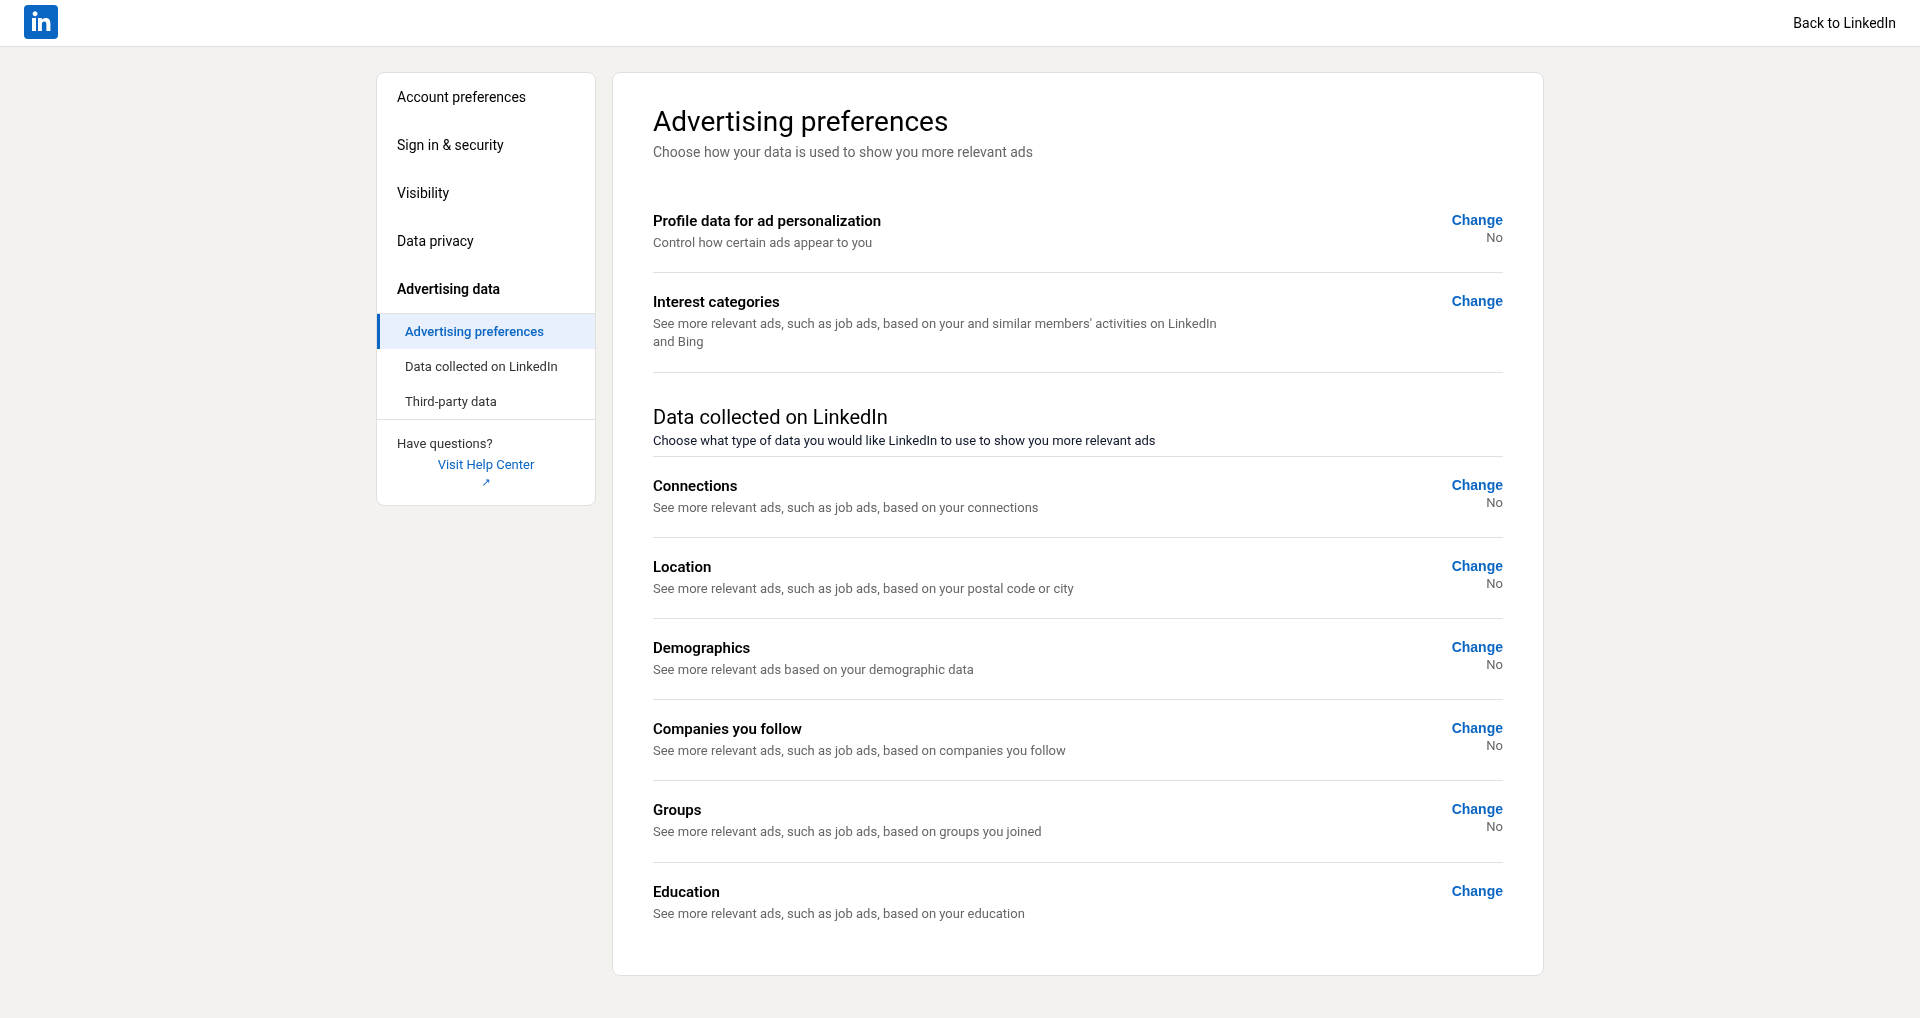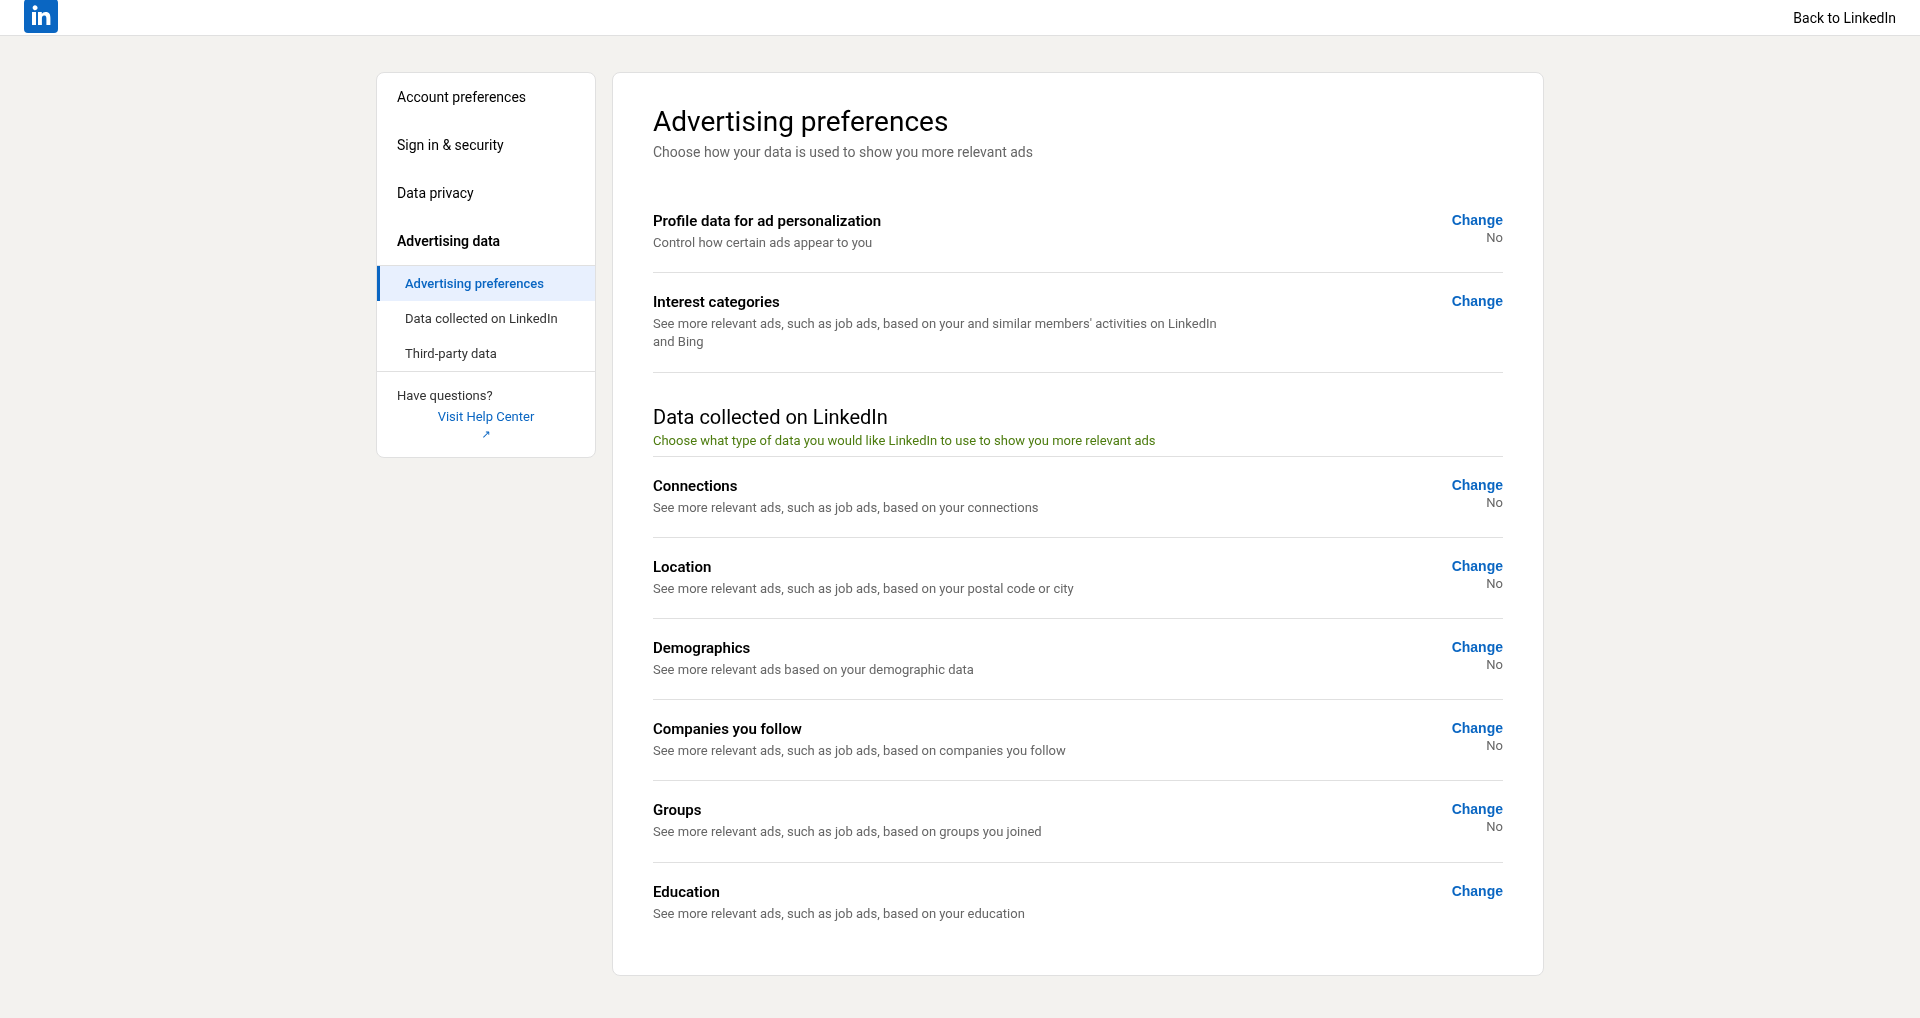--- a/index.html
+++ b/index.html
@@ -6,21 +6,21 @@
     body {
       font-family: -apple-system, BlinkMacSystemFont, 'Segoe UI', Roboto, Helvetica, Arial, sans-serif;
       background: #f3f2ef;
       color: #000;
       font-size: 14px;
     }
     
     .header {
       background: #fff;
       border-bottom: 1px solid #e0e0e0;
-      height: 36px;
+      height: 47px;
       display: flex;
       align-items: center;
       justify-content: space-between;
       padding: 0 24px;
       position: fixed;
       top: 0;
       left: 0;
       right: 0;
       z-index: 100;
     }
@@ -179,21 +179,21 @@
     
     .section-heading {
       font-size: 20px;
       font-weight: 400;
       color: #000;
       margin-top: 32px;
       margin-bottom: 4px;
     }
     .section-heading-desc {
       font-size: 13px;
-      color: #4d7c0f;
+      color: #0f172a;
       margin-bottom: 8px;
     }
     .section-divider {
       border: none;
       border-top: 1px solid #e0e0e0;
       margin-bottom: 0;
     }
   </style>
 </head>
 <body>
@@ -208,20 +208,21 @@
   <a class="back-link">Back to LinkedIn</a>
 </header>
 
 <div class="page-container">
 
   <aside class="sidebar">
     <nav class="sidebar-nav">
       <div class="sidebar-section">
         <a class="sidebar-main-item">Account preferences</a>
         <a class="sidebar-main-item">Sign in &amp; security</a>
+        <a class="sidebar-main-item">Visibility</a>
         <a class="sidebar-main-item">Data privacy</a>
         <a class="sidebar-main-item active-parent">Advertising data</a>
       </div>
       <div class="sidebar-section">
         <a class="sidebar-sub-item active">Advertising preferences</a>
         <a class="sidebar-sub-item">Data collected on LinkedIn</a>
         <a class="sidebar-sub-item">Third-party data</a>
       </div>
       <div class="help-section">
         <p class="help-question">Have questions?</p>

